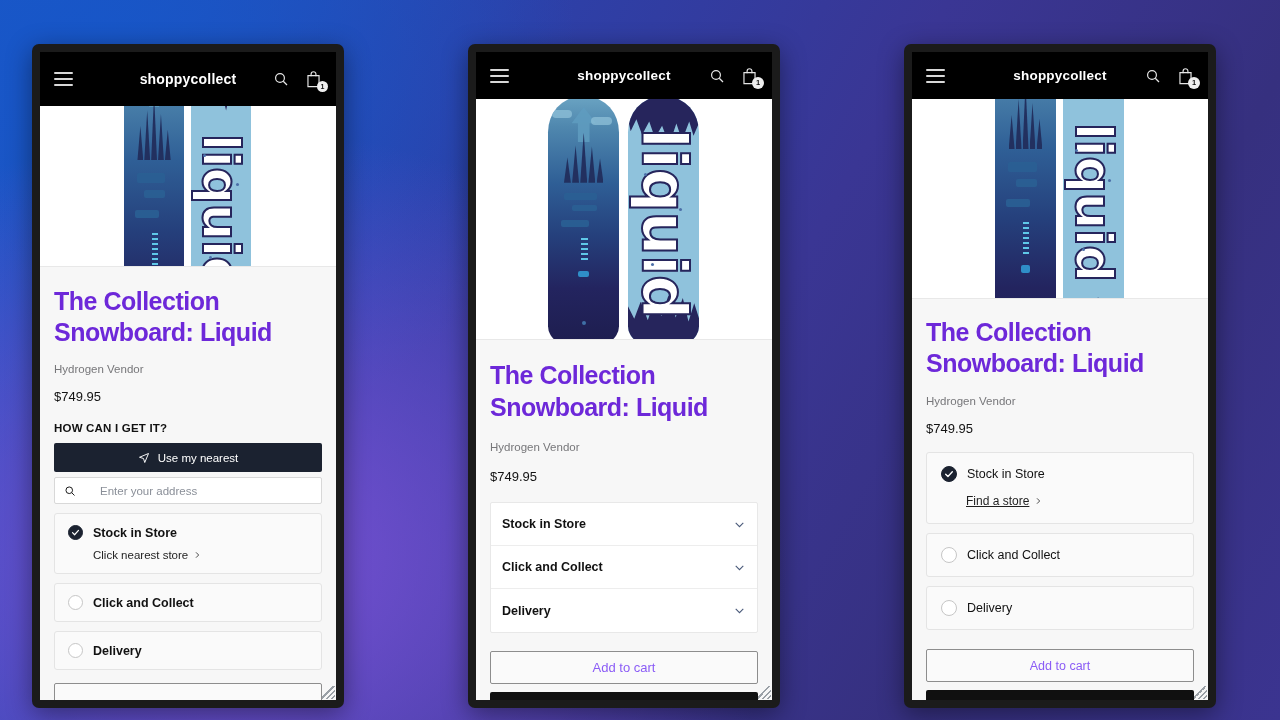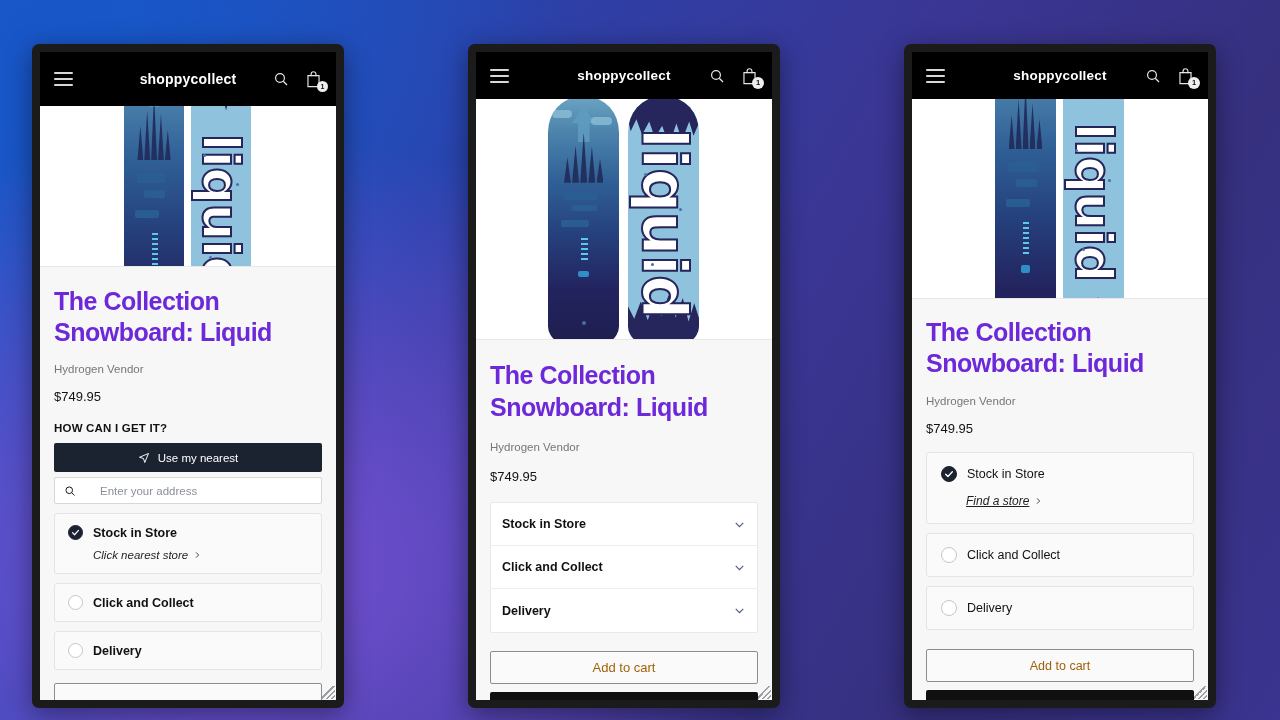--- a/index.html
+++ b/index.html
@@ -187,36 +187,36 @@
   .opt-label { font-weight: 700; color: #111; }
   .radio {
     border-radius: 50%; border: 1px solid #c6c6c6; background: #fff;
     flex: 0 0 auto;
   }
   .radio.on {
     background: #1b2230; border-color: #1b2230;
     display: flex; align-items: center; justify-content: center;
   }
   .radio.on svg { display: block; }
-  .sublink { color: #1f1f1f; display: flex; align-items: center; gap: 5px; cursor: pointer; font-style: italic; }
+  .sublink { color: #1f1f1f; display: flex; align-items: center; gap: 5px; cursor: pointer; }
   .sublink.ul span { text-decoration: underline; }
 
   .acc-list { background: #fff; border: 1px solid #e8e8e8; border-radius: 2px; }
   .acc-row {
     display: flex; align-items: center; justify-content: space-between;
     border-bottom: 1px solid #ededed; cursor: pointer;
   }
   .acc-row:last-child { border-bottom: none; }
   .acc-row .lbl { font-weight: 700; color: #111; }
   .chev { color: #4a5a7a; }
 
   .btn-outline {
     background: #fafafa; border: 1px solid #8d8d8d; border-radius: 2px;
     display: flex; align-items: center; justify-content: center;
-    color: #a16207; cursor: pointer;
+    color: #8b5cf6; cursor: pointer;
   }
   .btn-black {
     background: #101010; color: #fff; border-radius: 2px;
     display: flex; align-items: center; justify-content: center;
     cursor: pointer; font-weight: 400;
   }
 
   
   #p1 { left: 32px; top: 44px; width: 312px; height: 664px; }
   #p1 .topbar { height: 54px; }

